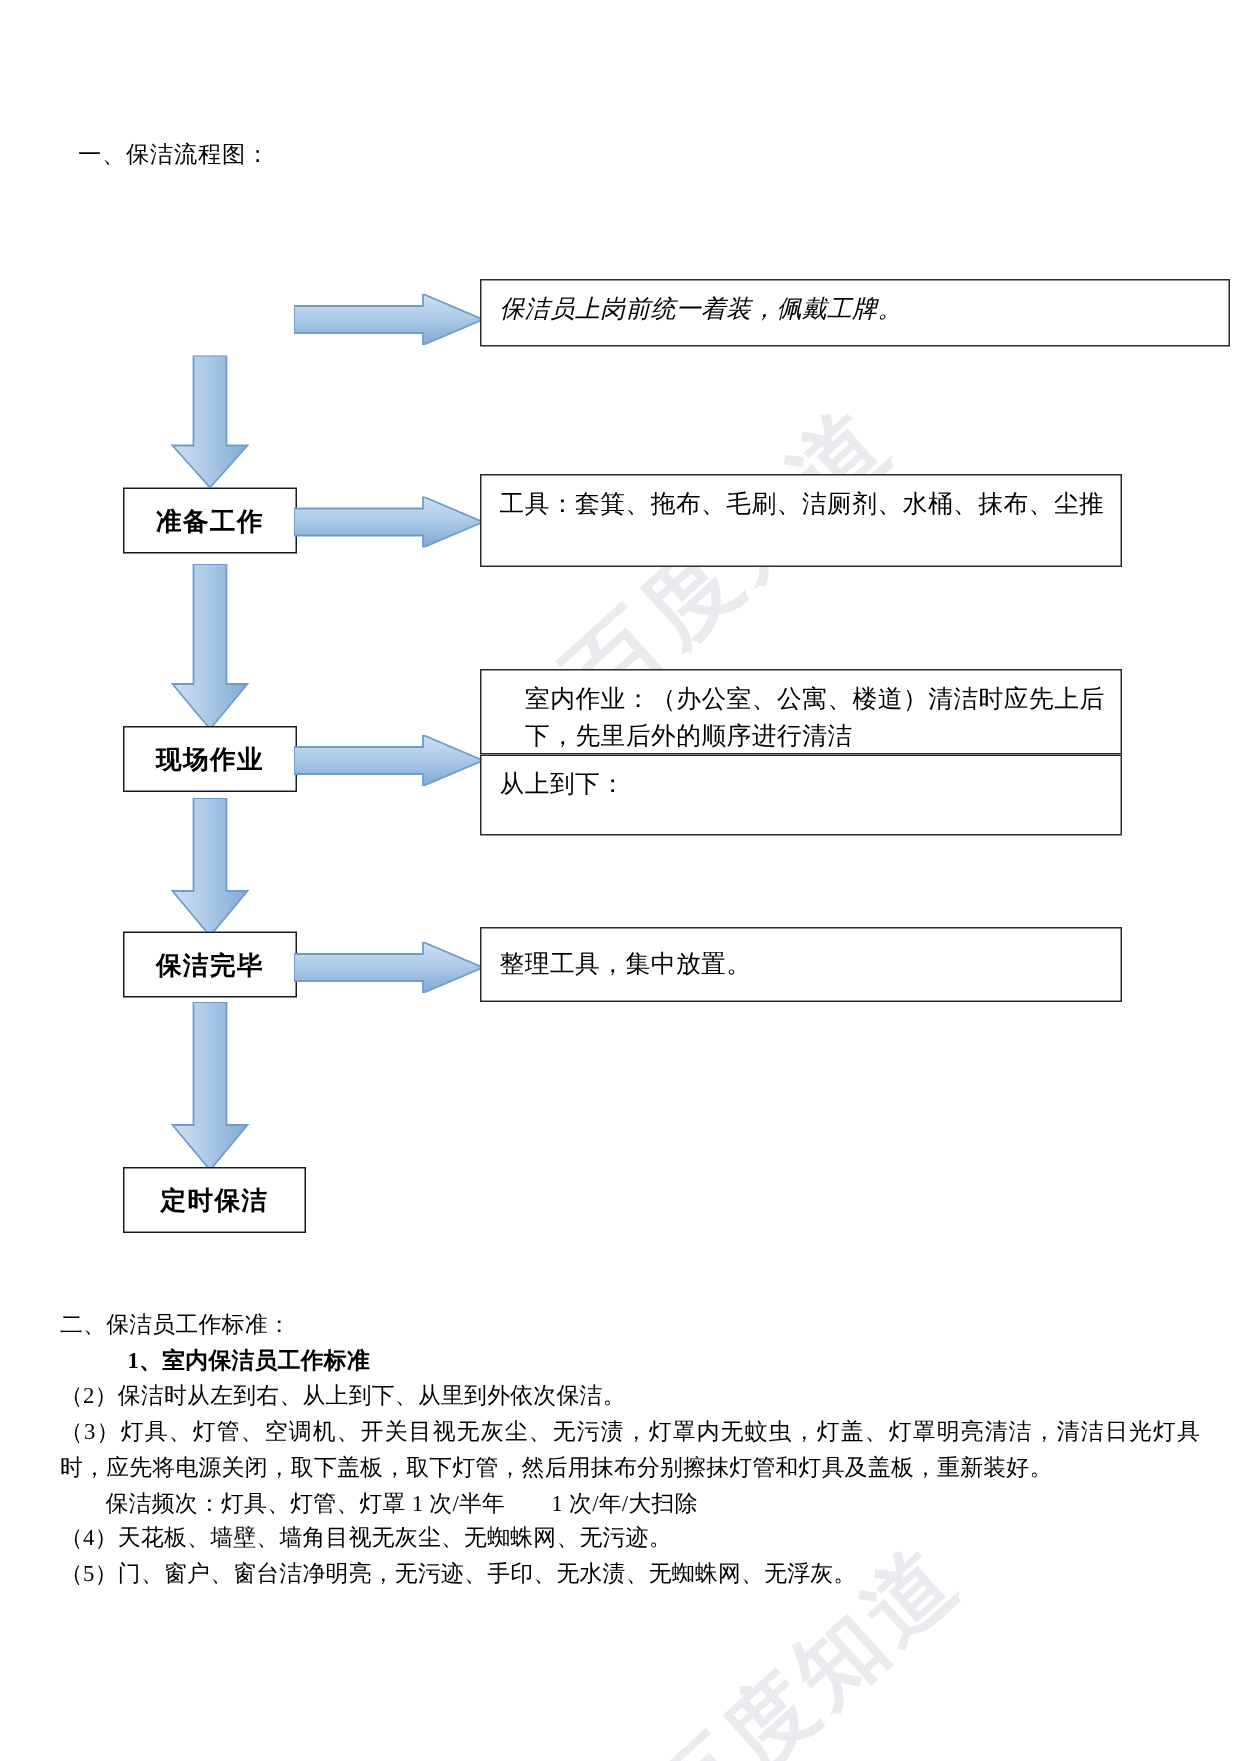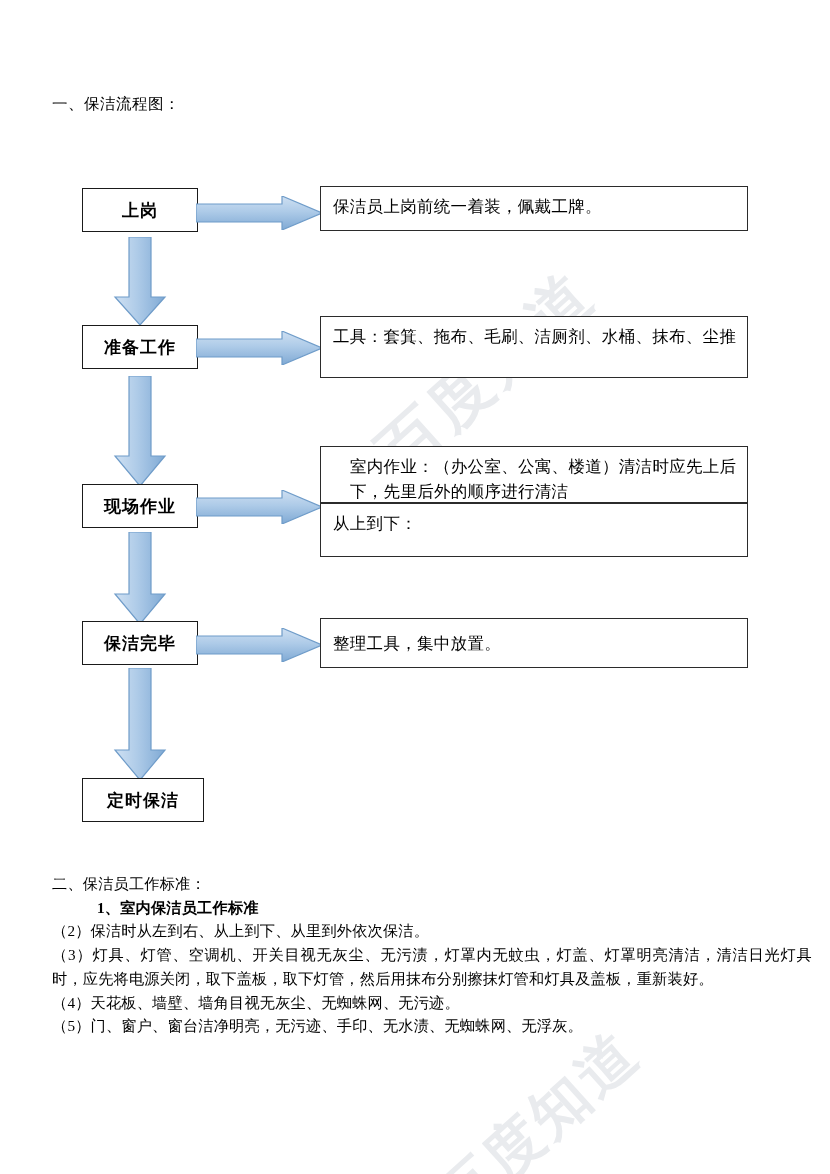--- a/index.html
+++ b/index.html
@@ -53,21 +53,21 @@
     position: absolute;
     left: 52px;
     top: 92px;
     font-size: 15.5px;
     line-height: 1.5;
     letter-spacing: 0.5px;
     z-index: 3;
   }
   .section-block {
     position: absolute;
-    left: 52px;
+    left: 40px;
     top: 872px;
     width: 760px;
     z-index: 3;
   }
   .section-block p {
     margin: 0;
     font-size: 15.2px;
     line-height: 1.56;
     letter-spacing: 0.2px;
     text-align: justify;
@@ -141,38 +141,35 @@
 
 <div id="page">
 
   <div class="watermark wm-1">百度知道</div>
   <div class="watermark wm-2">百度知道</div>
 
   <div class="heading-1">一、保洁流程图：</div>
 
   <div id="flow">
 
-    <div class="node stage center" style="left:82px; top:188px;">
-      <span>上岗</span>
-    </div>
 
     <div class="arrow-h" style="left:196px; top:196px;">
       <svg width="126" height="34" viewBox="0 0 126 34">
         <defs>
           <linearGradient id="gh1" x1="0" y1="0" x2="0" y2="1">
             <stop offset="0%" stop-color="#cfe0f2"></stop>
             <stop offset="45%" stop-color="#aecbe8"></stop>
             <stop offset="100%" stop-color="#7fa9d4"></stop>
           </linearGradient>
         </defs>
         <path d="M0,8 L86,8 L86,0 L126,17 L86,34 L86,26 L0,26 Z" fill="url(#gh1)" stroke="#6f9cc9" stroke-width="1.2"></path>
       </svg>
     </div>
 
-    <div class="detail" style="left:320px; top:186px; width:428px; height:45px;">
+    <div class="detail" style="left:320px; top:186px; width:500px; height:45px;font-style:italic;">
       <span>保洁员上岗前统一着装，佩戴工牌。</span>
     </div>
 
     <div class="arrow-v" style="left:113px; top:237px;">
       <svg width="54" height="88" viewBox="0 0 54 88">
         <defs>
           <linearGradient id="gv1" x1="0" y1="0" x2="1" y2="0">
             <stop offset="0%" stop-color="#cfe0f2"></stop>
             <stop offset="45%" stop-color="#aecbe8"></stop>
             <stop offset="100%" stop-color="#7fa9d4"></stop>
@@ -249,17 +246,18 @@
       <span>定时保洁</span>
     </div>
 
   </div>
 
   <div class="section-block">
     <p>二、保洁员工作标准：</p>
     <p class="bold">1、室内保洁员工作标准</p>
     <p>（2）保洁时从左到右、从上到下、从里到外依次保洁。</p>
     <p>（3）灯具、灯管、空调机、开关目视无灰尘、无污渍，灯罩内无蚊虫，灯盖、灯罩明亮清洁，清洁日光灯具时，应先将电源关闭，取下盖板，取下灯管，然后用抹布分别擦抹灯管和灯具及盖板，重新装好。</p>
+    <p class="indent-2">保洁频次：灯具、灯管、灯罩 1 次/半年　　1 次/年/大扫除</p>
     <p>（4）天花板、墙壁、墙角目视无灰尘、无蜘蛛网、无污迹。</p>
     <p>（5）门、窗户、窗台洁净明亮，无污迹、手印、无水渍、无蜘蛛网、无浮灰。</p>
   </div>
 
 </div>
 
 </body></html>

